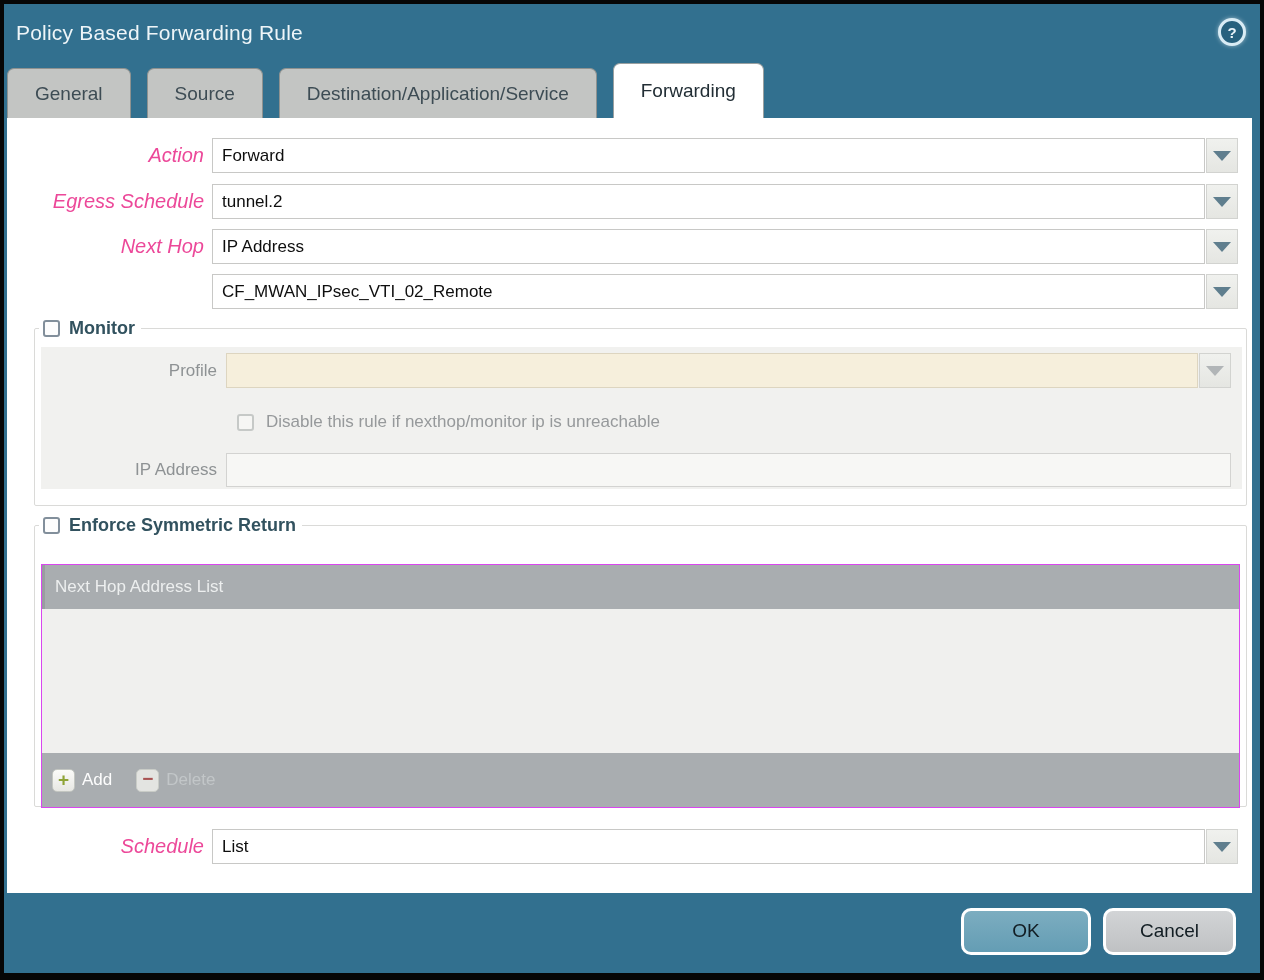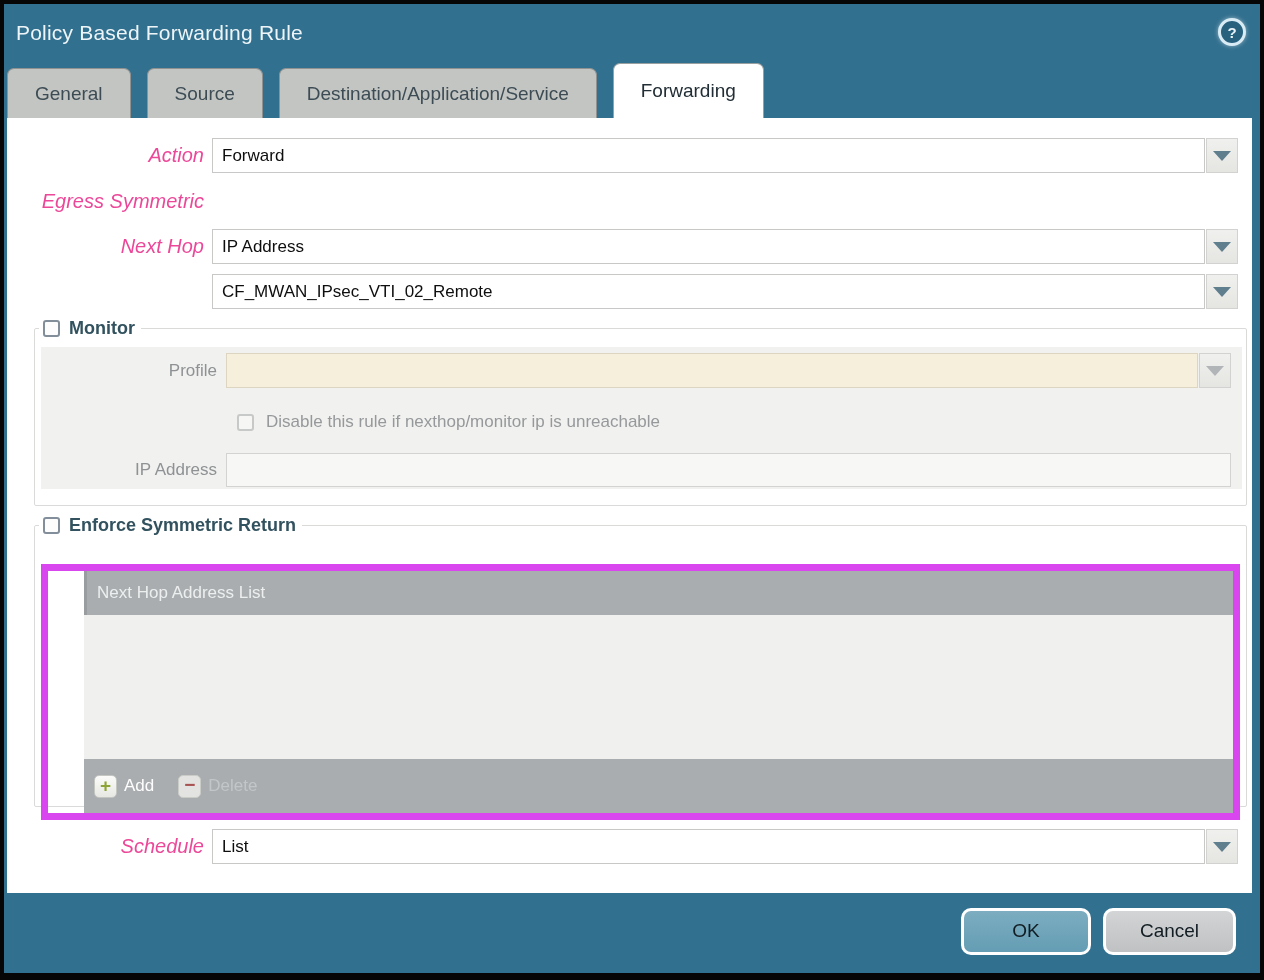--- a/index.html
+++ b/index.html
@@ -113,21 +113,21 @@
   .m-ip-box {
     width:1005px; height:34px;
     background:#f7f7f5; border:1px solid #d3d3d1;
   }
   .m-check-row { margin-top:22px; height:24px; display:flex; align-items:center; }
   .m-check-row .checkbox { margin-left:196px; }
   .m-check-label { margin-left:12px; font-size:17px; color:#96999b; }
   .m-ip-row { margin-top:18px; }
 
   .fs-symmetric { top:397px; height:292px; }
-  .nh-table { margin:28px 6px 0 6px; border:7px solid #d946ef;padding-left:36px; }
+  .nh-table { margin:28px 6px 0 6px; border:1px solid #d946ef; }
   .nh-header {
     height:44px; background:#a9adb0;
     display:flex; align-items:center; padding-left:10px;
     border-left:3px solid #999da0;
     font-size:17px; color:#edefef;
   }
   .nh-body { height:144px; background:#f0f0ee; }
   .nh-footer {
     height:54px; background:#a9adb0;
     display:flex; align-items:center; gap:24px; padding-left:10px;
@@ -193,21 +193,29 @@
         <div class="combo-box">
           <span>Forward</span>
         </div>
         <div class="dd-btn">
           <span class="tri"></span>
         </div>
       </div>
     </div>
 
     <div class="form-row row-egress">
-      <div class="form-label">Egress Symmetric</div>
+      <div class="form-label">Egress Schedule</div>
+      <div class="combo">
+        <div class="combo-box">
+          <span>tunnel.2</span>
+        </div>
+        <div class="dd-btn">
+          <span class="tri"></span>
+        </div>
+      </div>
     </div>
 
     <div class="form-row row-nexthop">
       <div class="form-label">Next Hop</div>
       <div class="combo">
         <div class="combo-box">
           <span>IP Address</span>
         </div>
         <div class="dd-btn">
           <span class="tri"></span>

